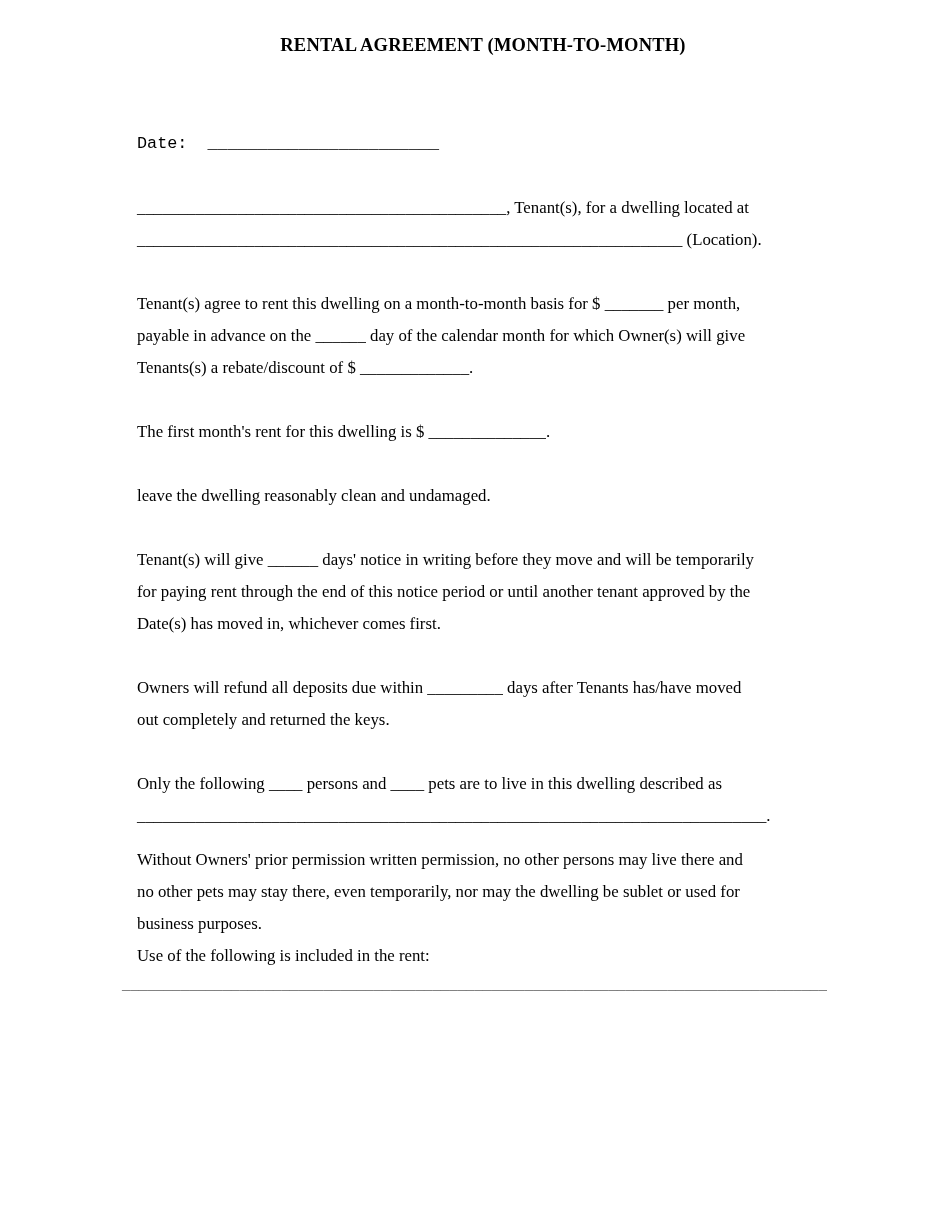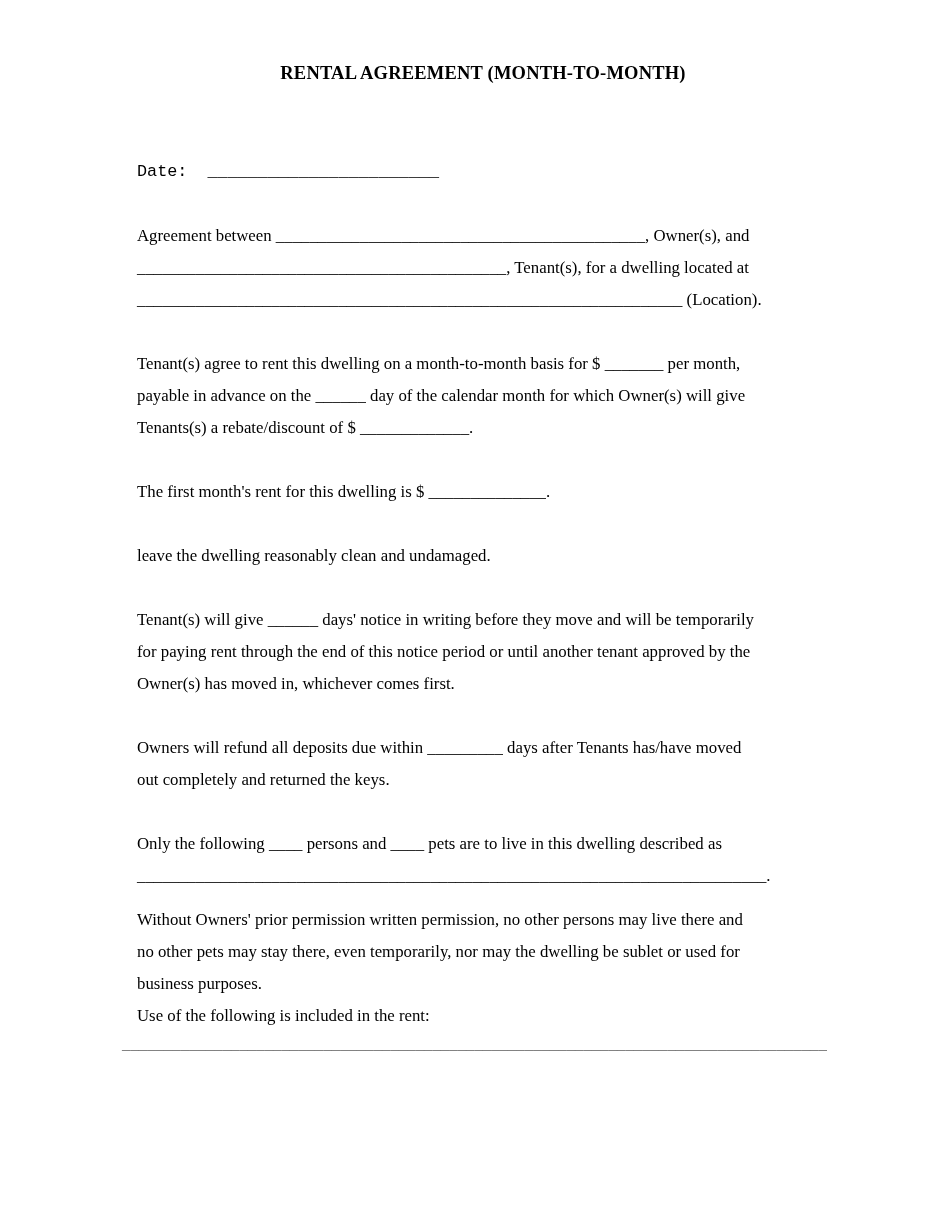--- a/index.html
+++ b/index.html
@@ -15,21 +15,21 @@
     color: #000000;
     font-family: "Liberation Serif", serif;
     overflow: hidden;
   }
   .content {
     margin-left: 137px;
     width: 692px;
   }
   .title {
     margin: 0;
-    padding-top: 60px;
+    padding-top: 32px;
     font-size: 18.5px;
     line-height: 26px;
     font-weight: bold;
     text-align: center;
     letter-spacing: 0.2px;
   }
   .line {
     white-space: pre;
     font-size: 16.8px;
     line-height: 32px;
@@ -49,21 +49,20 @@
 <div class="page">
   <div class="content">
 
     <h1 class="title">RENTAL AGREEMENT (MONTH-TO-MONTH)</h1>
 
     <div class="block b-date">
       <div class="line">Date:  _______________________</div>
     </div>
 
     <div class="block">
-      <div class="line">Agreement between ____________________________________________, Owner(s), and</div>
       <div class="line">____________________________________________, Tenant(s), for a dwelling located at</div>
       <div class="line">_________________________________________________________________ (Location).</div>
     </div>
 
     <div class="block">
       <div class="line">Tenant(s) agree to rent this dwelling on a month-to-month basis for $ _______ per month,</div>
       <div class="line">payable in advance on the ______ day of the calendar month for which Owner(s) will give</div>
       <div class="line">Tenants(s) a rebate/discount of $ _____________.</div>
     </div>
 
@@ -71,21 +70,21 @@
       <div class="line">The first month's rent for this dwelling is $ ______________.</div>
     </div>
 
     <div class="block">
       <div class="line">leave the dwelling reasonably clean and undamaged.</div>
     </div>
 
     <div class="block">
       <div class="line">Tenant(s) will give ______ days' notice in writing before they move and will be temporarily</div>
       <div class="line">for paying rent through the end of this notice period or until another tenant approved by the</div>
-      <div class="line">Owner(s) has moved in, whichever comes first.</div>
+      <div class="line">Date(s) has moved in, whichever comes first.</div>
     </div>
 
     <div class="block">
       <div class="line">Owners will refund all deposits due within _________ days after Tenants has/have moved</div>
       <div class="line">out completely and returned the keys.</div>
     </div>
 
     <div class="block">
       <div class="line">Only the following ____ persons and ____ pets are to live in this dwelling described as</div>
       <div class="line">___________________________________________________________________________.</div>

